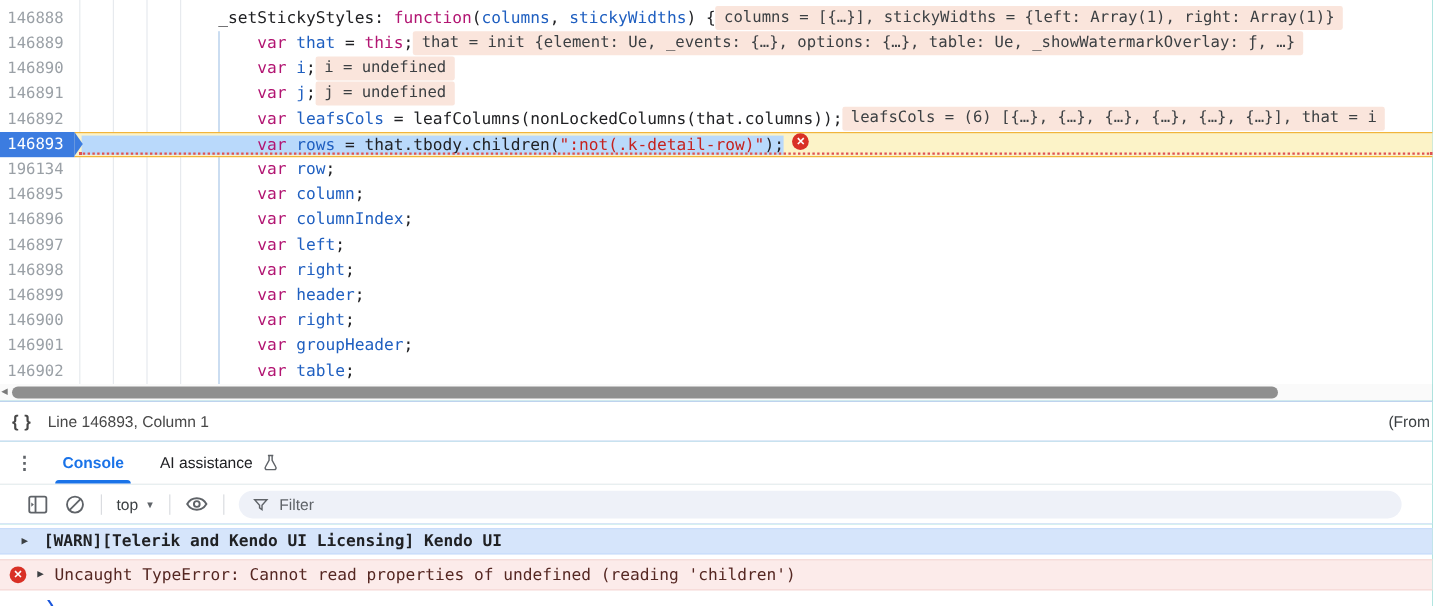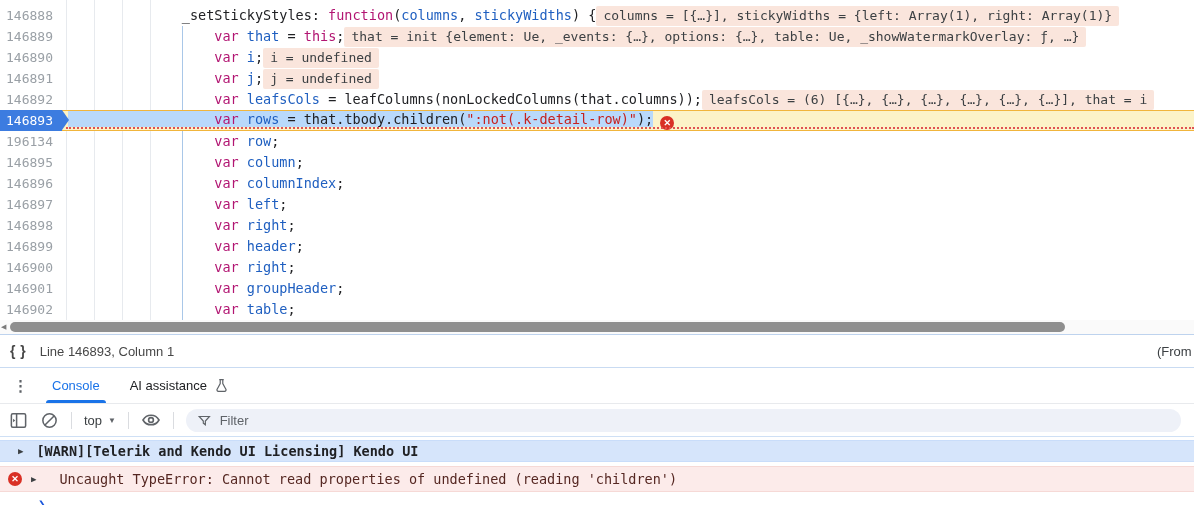--- a/index.html
+++ b/index.html
@@ -16,21 +16,21 @@
   
   .editor{position:relative;height:320px;overflow:hidden;background:#fff}
   .guide{position:absolute;top:0;bottom:0;width:1px;background:#e7eaee;z-index:0}
   .guide.g1{left:66px}.guide.g2{left:94px}.guide.g3{left:122px}.guide.g4{left:150px}
   .guide.blue{left:182px;top:26px;background:#a9c7e8}
   #code-lines{position:relative;z-index:1}
   .crow{display:flex;height:21px;position:relative}
   .crow.partial{margin-top:-16px}
   .gutter{flex:0 0 62px;text-align:right;padding-right:9px;color:#9aa0a6;
           font:13px/21px "DejaVu Sans Mono",monospace;background:transparent}
-  .lbody{flex:1;display:flex;align-items:flex-end;position:relative;padding-left:6px;
+  .lbody{flex:1;display:flex;align-items:flex-start;position:relative;padding-left:6px;
          min-width:0;white-space:nowrap;overflow:visible}
   .lbody pre{font:13.5px/21px "DejaVu Sans Mono",monospace;color:var(--text);white-space:pre}
   .t-k{color:var(--keyword)} .t-v{color:var(--variable)} .t-s{color:var(--string)} .t-p{color:var(--text)}
   .chip{flex:0 0 auto;background:var(--chip_bg);color:#3c4043;
         font:13px/17px "DejaVu Sans Mono",monospace;padding:1px 7px 2px;border-radius:2px;white-space:pre}
   .crow.exec .gutter{background:var(--flag);color:#fff;position:relative;z-index:2;font-weight:normal}
   .crow.exec .gutter::after{content:"";position:absolute;right:-7px;top:0;width:0;height:0;
         border-left:7px solid var(--flag);border-top:10.5px solid transparent;border-bottom:10.5px solid transparent}
   .crow.exec .lbody{background:var(--exec_bg);border-top:1px solid var(--exec_border);
         border-bottom:1px solid var(--exec_border)}
@@ -51,26 +51,26 @@
         display:flex;align-items:center;gap:13px;padding:0 10px;position:relative;overflow:hidden;
         font:13px "Liberation Sans",sans-serif;color:#474747;background:#fff}
   .braces{font-weight:bold;letter-spacing:1px;color:#474747;font-size:14px}
   .origin{position:absolute;left:1157px;top:50%;transform:translateY(-50%);white-space:nowrap;color:#3c4043}
 
   
   .drawer-tabs{height:36px;display:flex;align-items:center;border-bottom:1px solid #e8eaed;background:#fff}
   .kebab{padding:0 15px 0 13px;color:#5f6368;font-size:15px;font-weight:bold;cursor:pointer}
   .tab{position:relative;height:100%;display:flex;align-items:center;gap:7px;padding:0 9px;
         margin-right:12px;font-size:13px;color:#202124;cursor:pointer}
-  .tab.active{color:var(--accent);font-weight:normal}
+  .tab.active{color:var(--accent);font-weight:bold}
   .tab.active::after{content:"";position:absolute;left:3px;right:3px;bottom:0;height:3px;
         background:var(--accent);border-radius:3px 3px 0 0}
 
   
-  .ctoolbar{height:33px;display:flex;align-items:center;gap:12px;padding:0 9px;
+  .ctoolbar{height:33px;display:flex;align-items:center;gap:12px;padding:0 22px;
         border-bottom:1px solid #cfe0f5;background:#fff}
   .tbtn{display:flex;align-items:center;cursor:pointer}
   .vdiv{width:1px;height:17px;background:#dadce0}
   .ctx{display:flex;align-items:center;gap:6px;font-size:13px;color:#3c4043;cursor:pointer}
   .dd{font-size:8px;color:#5f6368}
   .filter{flex:1;display:flex;align-items:center;gap:8px;background:#eef1f8;border-radius:12px;
         height:23px;padding:0 11px;margin-right:4px}
   .filter input{border:none;outline:none;background:transparent;width:100%;
         font:13px "Liberation Sans",sans-serif;color:#202124}
   .filter input::placeholder{color:#5f6368;opacity:1}
@@ -80,21 +80,21 @@
   .msg{display:flex;align-items:center;font:13.5px "DejaVu Sans Mono",monospace}
   .msg.warn{height:22px;background:var(--warn_row_bg);border-top:1px solid #c9ddfa;
         border-bottom:1px solid #c9ddfa;font-weight:bold;color:#202124}
   .msg.error{height:26px;margin-top:4px;background:var(--error_row_bg);
         border-top:1px solid #f6d9d6;border-bottom:1px solid #f6d9d6;color:var(--error_text)}
   .caret{font-size:9px;color:#3c4043;flex:0 0 auto}
   .msg.warn .caret{margin-left:18px}
   .msg.warn .mtext{margin-left:13px}
   .msg.error .err-badge{margin-left:8px}
   .msg.error .caret{margin-left:9px}
-  .msg.error .mtext{margin-left:23px}
+  .msg.error .mtext{margin-left:9px}
   .err-badge{display:inline-flex;width:14px;height:14px;border-radius:50%;background:var(--error);
         color:#fff;align-items:center;justify-content:center;font:bold 9px/14px "Liberation Sans",sans-serif;flex:0 0 auto}
   .prompt{margin:5px 0 0 38px;color:#1a56db;font:bold 13px "DejaVu Sans Mono",monospace}
   svg.icn{stroke:#5f6368;fill:none;stroke-width:1.6;display:block}
 </style>
 </head>
 <body>
 
 <div class="app">
 

